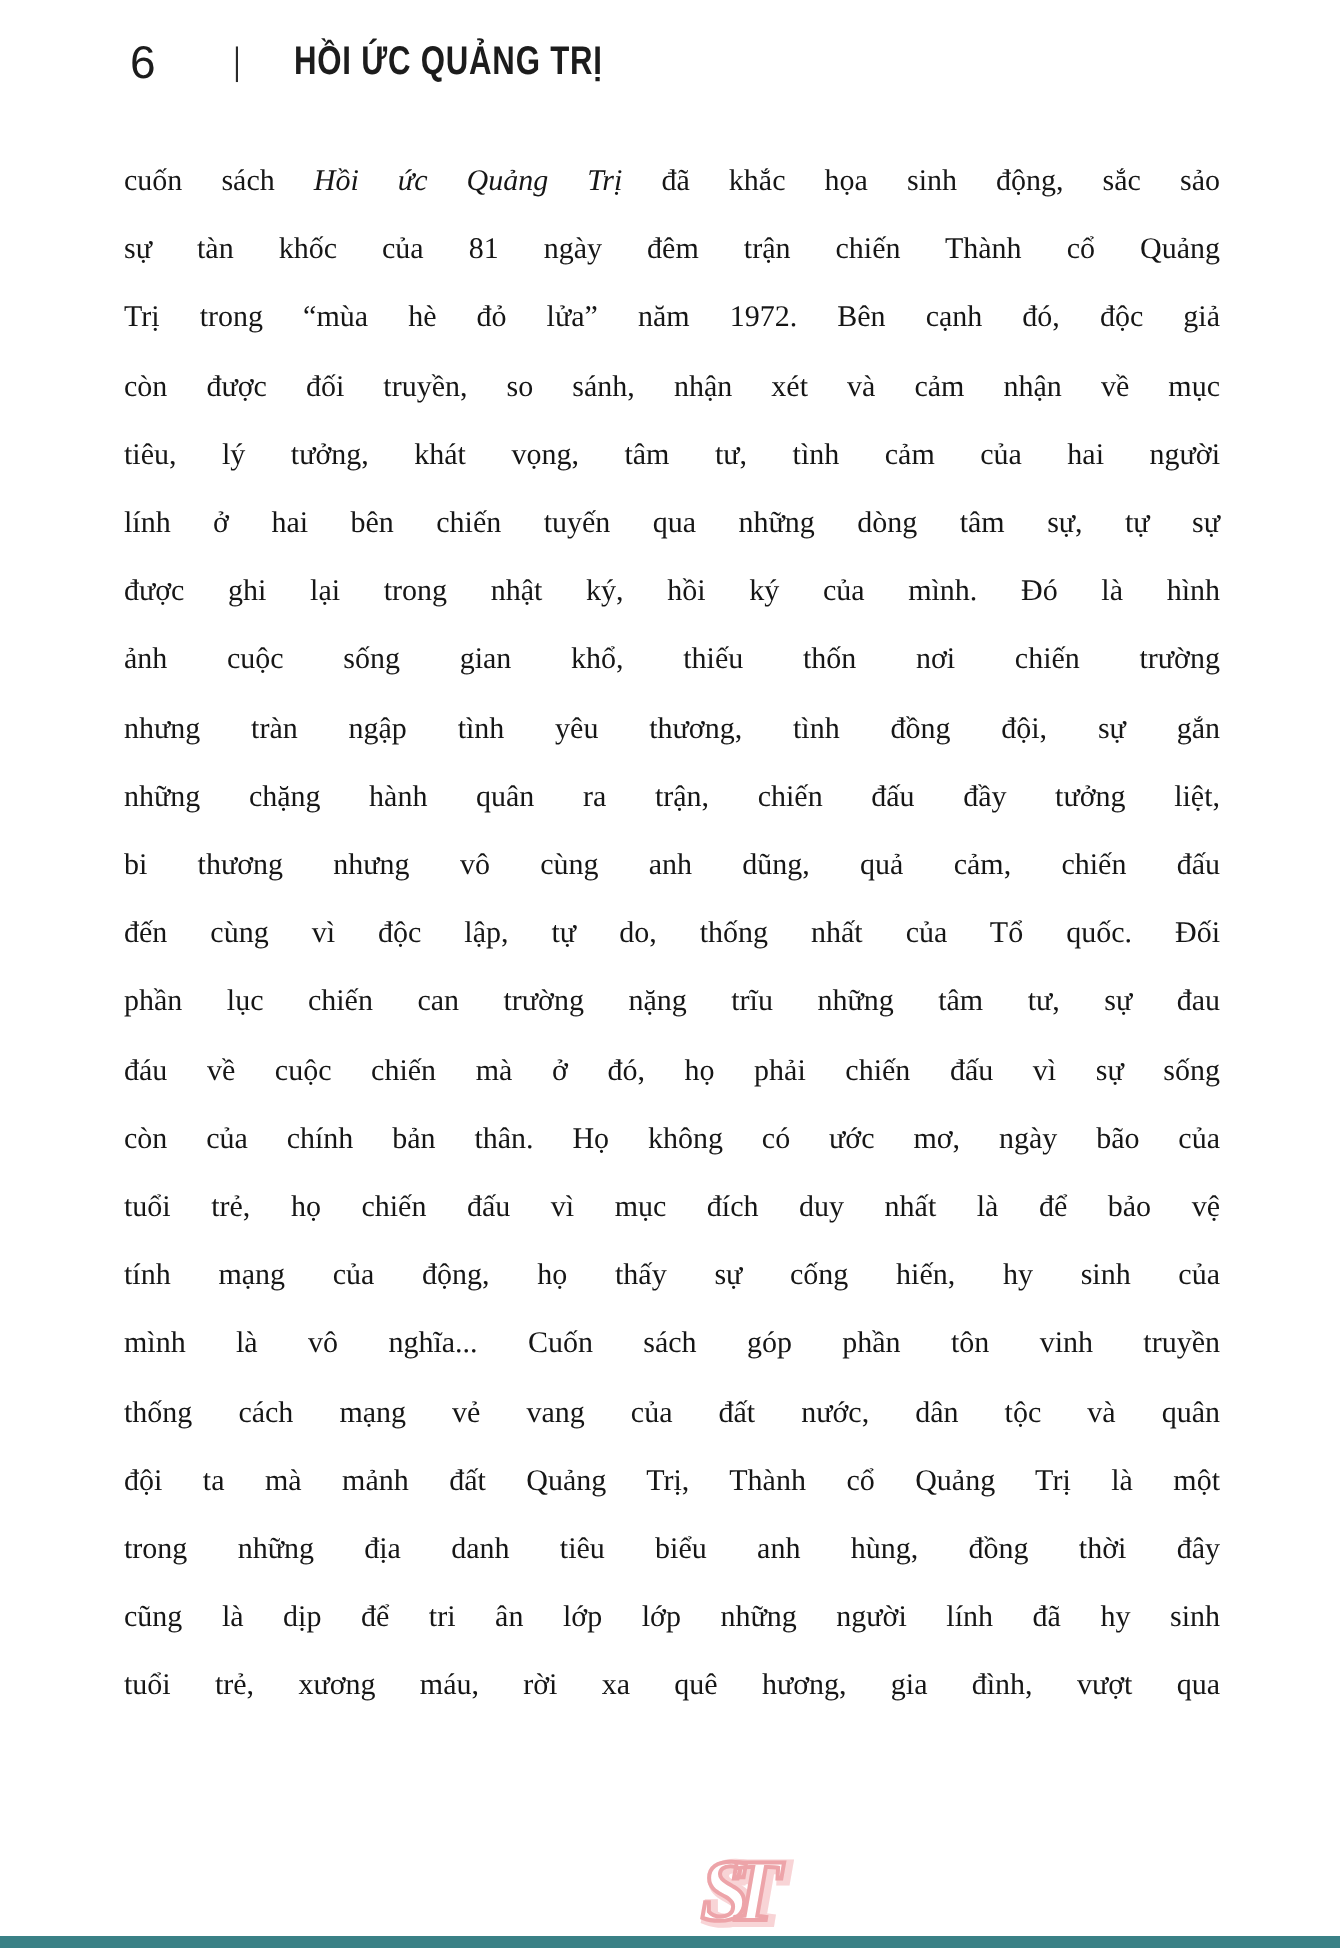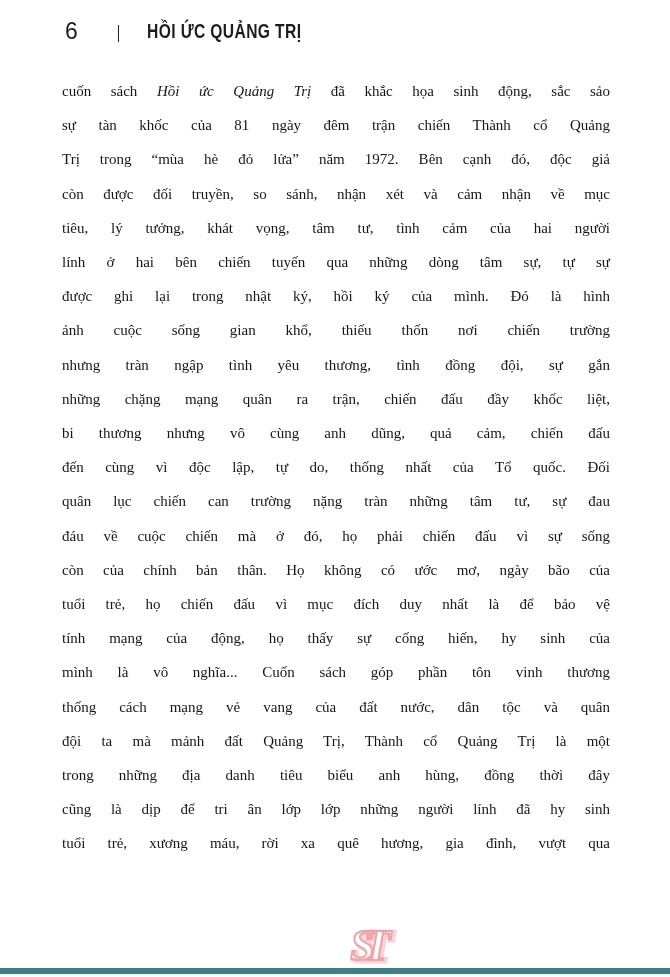--- a/index.html
+++ b/index.html
@@ -93,29 +93,29 @@
   <div class="body-text">
     <div class="bline"><span>cuốn sách </span><em>Hồi ức Quảng Trị</em><span> đã khắc họa sinh động, sắc sảo</span></div>
     <div class="bline">sự tàn khốc của 81 ngày đêm trận chiến Thành cổ Quảng</div>
     <div class="bline">Trị trong “mùa hè đỏ lửa” năm 1972. Bên cạnh đó, độc giả</div>
     <div class="bline">còn được đối truyền, so sánh, nhận xét và cảm nhận về mục</div>
     <div class="bline">tiêu, lý tưởng, khát vọng, tâm tư, tình cảm của hai người</div>
     <div class="bline">lính ở hai bên chiến tuyến qua những dòng tâm sự, tự sự</div>
     <div class="bline">được ghi lại trong nhật ký, hồi ký của mình. Đó là hình</div>
     <div class="bline">ảnh cuộc sống gian khổ, thiếu thốn nơi chiến trường</div>
     <div class="bline">nhưng tràn ngập tình yêu thương, tình đồng đội, sự gắn</div>
-    <div class="bline">những chặng mạng quân ra trận, chiến đấu đầy khốc liệt,</div>
+    <div class="bline">những chặng hành quân ra trận, chiến đấu đầy tưởng liệt,</div>
     <div class="bline">bi thương nhưng vô cùng anh dũng, quả cảm, chiến đấu</div>
     <div class="bline">đến cùng vì độc lập, tự do, thống nhất của Tổ quốc. Đối</div>
-    <div class="bline">quân lục chiến can trường nặng tràn những tâm tư, sự đau</div>
+    <div class="bline">phần lục chiến can trường nặng trĩu những tâm tư, sự đau</div>
     <div class="bline">đáu về cuộc chiến mà ở đó, họ phải chiến đấu vì sự sống</div>
     <div class="bline">còn của chính bản thân. Họ không có ước mơ, ngày bão của</div>
     <div class="bline">tuổi trẻ, họ chiến đấu vì mục đích duy nhất là để bảo vệ</div>
     <div class="bline">tính mạng của động, họ thấy sự cống hiến, hy sinh của</div>
-    <div class="bline">mình là vô nghĩa... Cuốn sách góp phần tôn vinh thương</div>
+    <div class="bline">mình là vô nghĩa... Cuốn sách góp phần tôn vinh truyền</div>
     <div class="bline">thống cách mạng vẻ vang của đất nước, dân tộc và quân</div>
     <div class="bline">đội ta mà mảnh đất Quảng Trị, Thành cổ Quảng Trị là một</div>
     <div class="bline">trong những địa danh tiêu biểu anh hùng, đồng thời đây</div>
     <div class="bline">cũng là dịp để tri ân lớp lớp những người lính đã hy sinh</div>
     <div class="bline">tuổi trẻ, xương máu, rời xa quê hương, gia đình, vượt qua</div>
   </div>
 
   <svg class="watermark" viewBox="0 0 75 50" xmlns="http://www.w3.org/2000/svg">
     <text x="40" y="41" text-anchor="middle" font-family="Liberation Serif, DejaVu Serif, serif" font-size="44" font-weight="bold" font-style="italic" letter-spacing="-11" fill="none" stroke="#f8d4d6" stroke-width="5">ST</text>
     <text x="38" y="40" text-anchor="middle" font-family="Liberation Serif, DejaVu Serif, serif" font-size="44" font-weight="bold" font-style="italic" letter-spacing="-11" fill="#ffffff" stroke="#eda4a9" stroke-width="2">ST</text>

